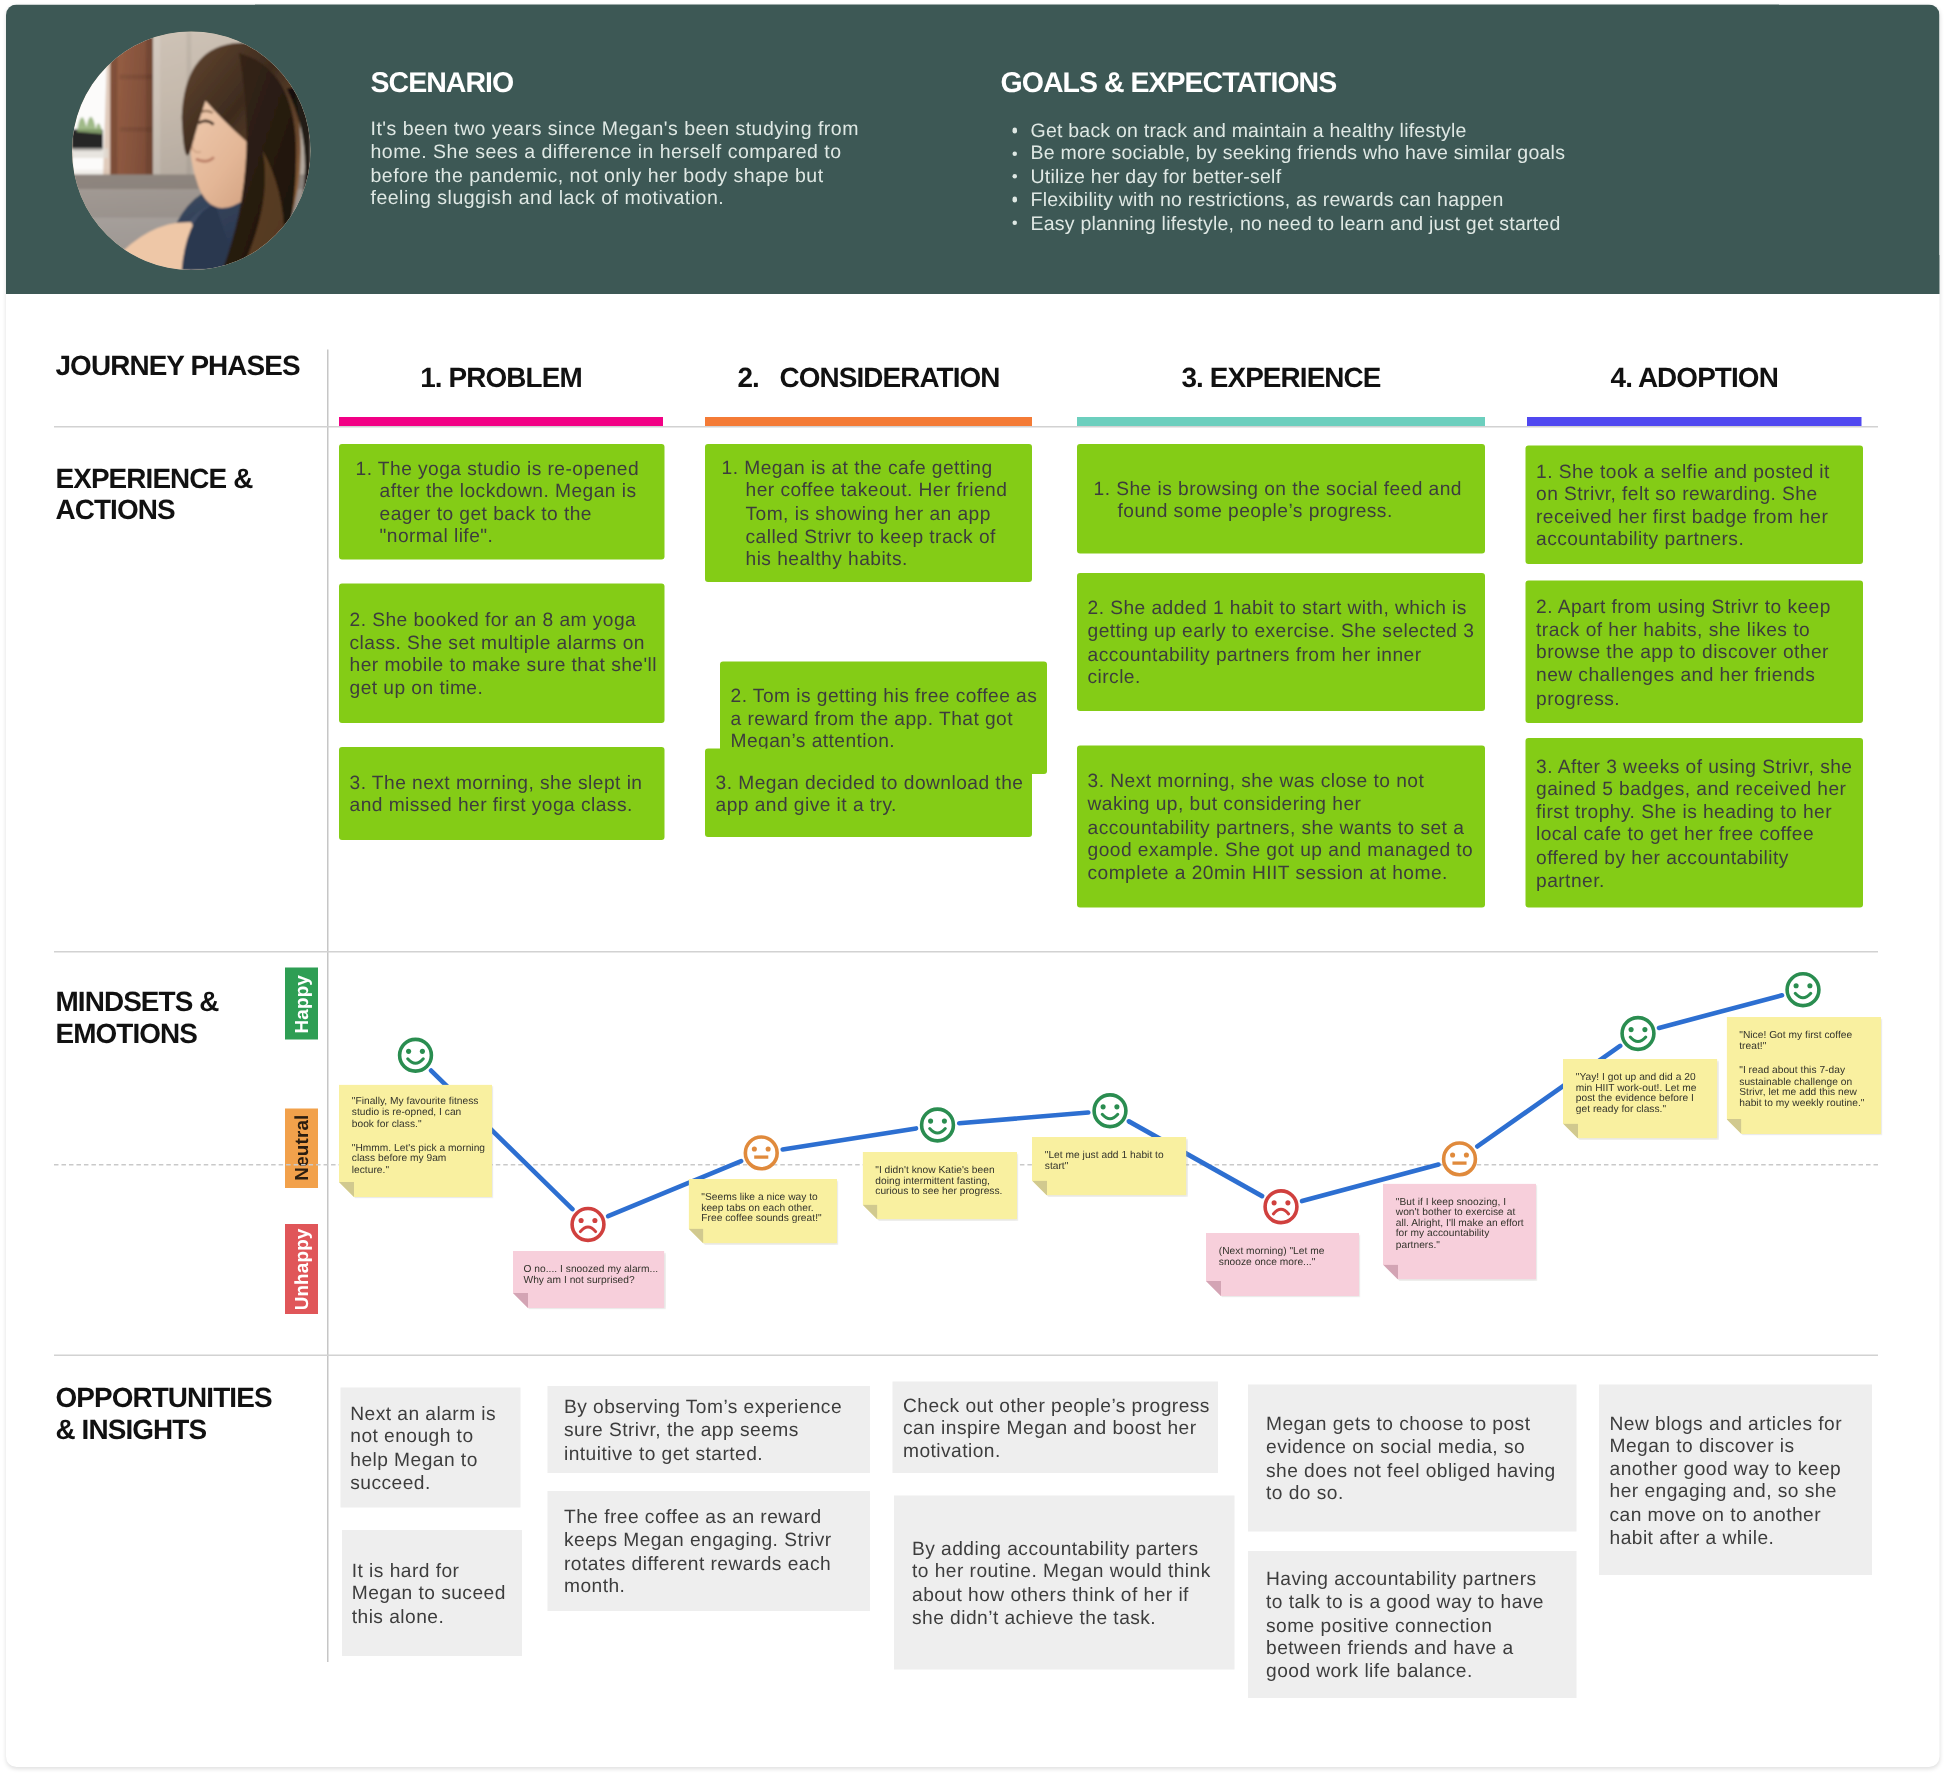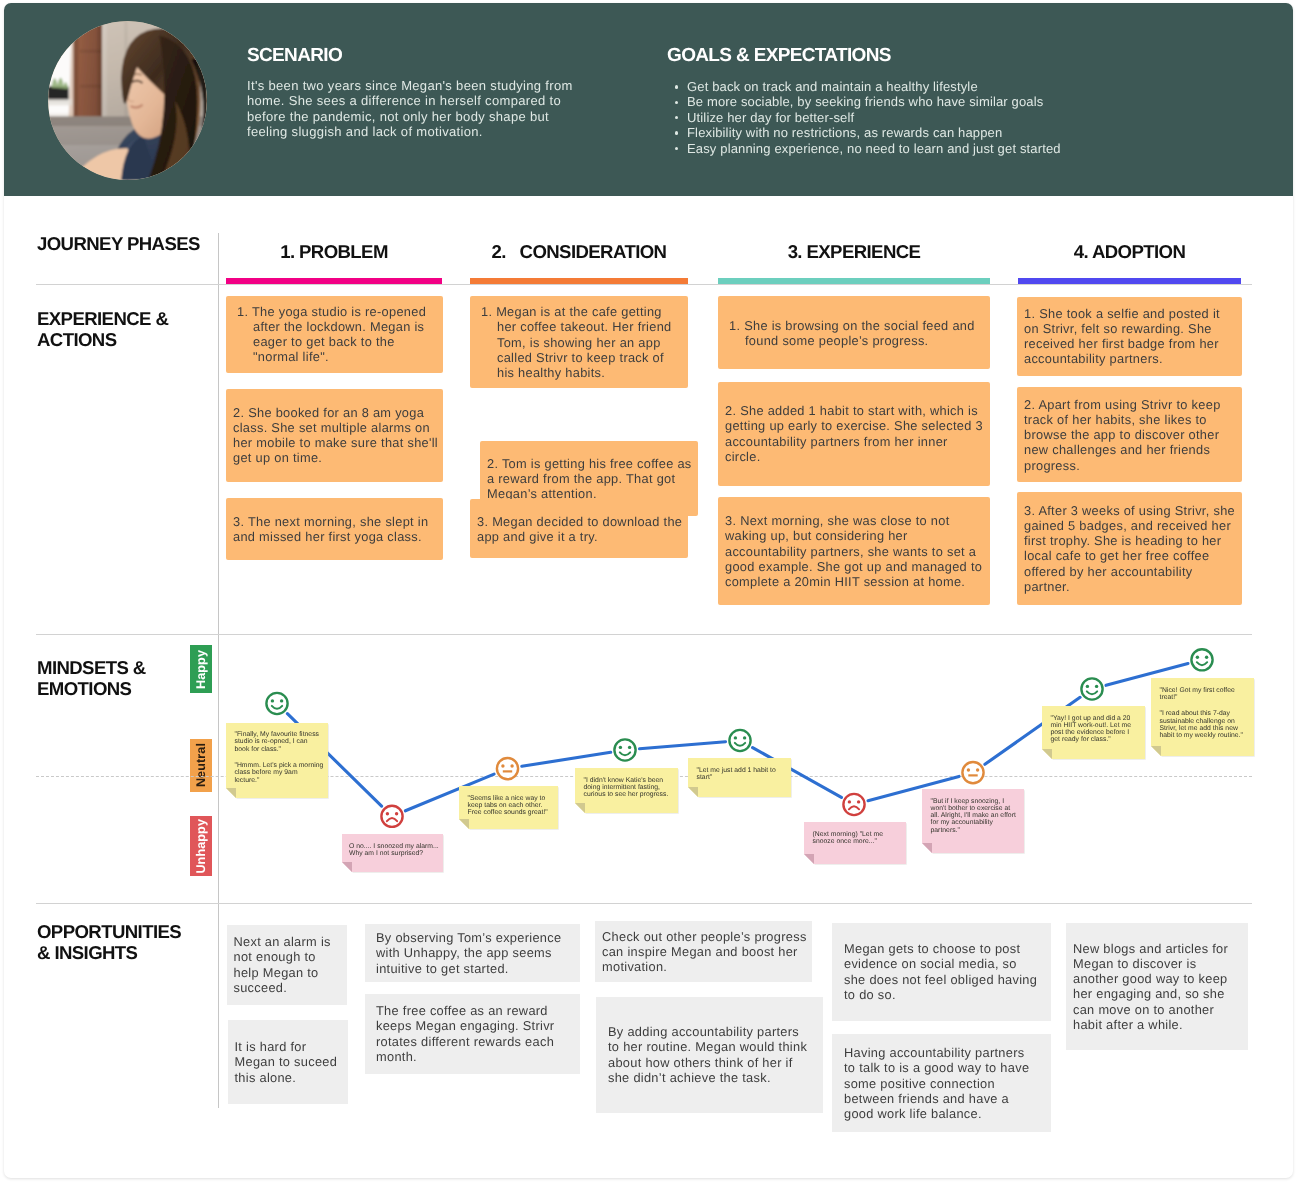--- a/index.html
+++ b/index.html
@@ -30,21 +30,21 @@
 
   .rowlabel{position:absolute;font-size:18.6px;font-weight:bold;color:#111111;
             line-height:20.8px;letter-spacing:-0.6px;}
 
   
   .ph{position:absolute;}
   .ph-t{white-space:pre;font-size:18.6px;font-weight:bold;color:#111111;letter-spacing:-0.6px;text-align:center;}
   .ph-bar{position:absolute;height:6px;}
 
   
-  .acard{position:absolute;background:#fdba74;border-radius:2px;color:#3d3d3d;
+  .acard{position:absolute;background:#84cc16;border-radius:2px;color:#3d3d3d;
          font-size:12.8px;line-height:15.3px;letter-spacing:.3px;}
   .acard .tx{position:absolute;left:7px;right:5px;top:50%;transform:translateY(-50%);}
   .acard.hang .tx{left:11px;padding-left:16px;text-indent:-16px;}
 
   
   .eb{position:absolute;left:190px;width:22px;color:#fff;font-size:12.6px;font-weight:bold;
       letter-spacing:.1px;display:flex;align-items:center;justify-content:center;}
   .eb span{writing-mode:vertical-rl;transform:rotate(180deg);}
 
   
@@ -152,21 +152,21 @@
   <div class="h-title">SCENARIO</div>
   <div class="h-body">It's been two years since Megan's been studying from home. She sees a difference in herself compared to before the pandemic, not only her body shape but feeling sluggish and lack of motivation.</div>
 </div>
 <div class="hc hc-b">
   <div class="h-title">GOALS &amp; EXPECTATIONS</div>
   <ul class="h-ul">
     <li>Get back on track and maintain a healthy lifestyle</li>
     <li>Be more sociable, by seeking friends who have similar goals</li>
     <li>Utilize her day for better-self</li>
     <li>Flexibility with no restrictions, as rewards can happen</li>
-    <li>Easy planning experience, no need to learn and just get started</li>
+    <li>Easy planning lifestyle, no need to learn and just get started</li>
   </ul>
 </div>
 <div class="vline"></div>
 <div class="hline" style="left:36px;top:284px;width:1216px;"></div>
 <div class="hline" style="left:36px;top:634px;width:1216px;"></div>
 <div class="hline" style="left:36px;top:903px;width:1216px;"></div>
 <div class="rowlabel" style="left:37px;top:234px;">JOURNEY PHASES</div>
 <div class="rowlabel" style="left:37px;top:309px;width:145px;">EXPERIENCE &amp; ACTIONS</div>
 <div class="rowlabel" style="left:37px;top:658px;width:145px;">MINDSETS &amp; EMOTIONS</div>
 <div class="rowlabel" style="left:37px;top:922px;width:150px;">OPPORTUNITIES &amp; INSIGHTS</div>
@@ -200,21 +200,21 @@
         </div>
 <div class="acard" style="left:480px;top:411px;width:218px;height:75px;margin-top:30px;">
           <div class="tx">2. Tom is getting his free coffee as a reward from the app. That got Megan’s attention.</div>
         </div>
 <div class="acard" style="left:470px;top:499px;width:218px;height:59px;">
           <div class="tx">3. Megan decided to download the app and give it a try.</div>
         </div>
 <div class="acard hang" style="left:718px;top:296px;width:272px;height:73px;">
           <div class="tx">1. She is browsing on the social feed and found some people’s progress.</div>
         </div>
-<div class="acard" style="left:718px;top:382px;width:272px;height:104px;">
+<div class="acard" style="left:718px;top:382px;width:272px;height:92px;">
           <div class="tx">2. She added 1 habit to start with, which is getting up early to exercise. She selected 3 accountability partners from her inner circle.</div>
         </div>
 <div class="acard" style="left:718px;top:497px;width:272px;height:108px;">
           <div class="tx">3. Next morning, she was close to not waking up, but considering her accountability partners, she wants to set a good example. She got up and managed to complete a 20min HIIT session at home.</div>
         </div>
 <div class="acard" style="left:1017px;top:297px;width:225px;height:79px;">
           <div class="tx">1. She took a selfie and posted it on Strivr, felt so rewarding. She received her first badge from her accountability partners.</div>
         </div>
 <div class="acard" style="left:1017px;top:387px;width:225px;height:95px;">
           <div class="tx">2. Apart from using Strivr to keep track of her habits, she likes to browse the app to discover other new challenges and her friends progress.</div>
@@ -374,21 +374,21 @@
     <path d="M1196.8 662.1999999999999 Q1202 668.0999999999999 1207.2 662.1999999999999" fill="none" stroke="#2a8d50" stroke-width="2.0" stroke-linecap="round"></path>
   </g>
 </svg>
 <div class="ocard" style="left:227px;top:925px;width:120px;height:80px;">
           <div class="tx" style="left:6.5px;right:5px;">Next an alarm is not enough to help Megan to succeed.</div>
         </div>
 <div class="ocard" style="left:228px;top:1020px;width:120px;height:84px;">
           <div class="tx" style="left:6.5px;right:5px;">It is hard for Megan to suceed this alone.</div>
         </div>
 <div class="ocard" style="left:365px;top:924px;width:215px;height:58px;">
-          <div class="tx" style="left:11px;right:5px;">By observing Tom’s experience with Unhappy, the app seems intuitive to get started.</div>
+          <div class="tx" style="left:11px;right:5px;">By observing Tom’s experience sure Strivr, the app seems intuitive to get started.</div>
         </div>
 <div class="ocard" style="left:365px;top:994px;width:215px;height:80px;">
           <div class="tx" style="left:11px;right:5px;">The free coffee as an reward keeps Megan engaging. Strivr rotates different rewards each month.</div>
         </div>
 <div class="ocard" style="left:595px;top:921px;width:217px;height:61px;text-decoration:underline;">
           <div class="tx" style="left:7px;right:5px;">Check out other people’s progress can inspire Megan and boost her motivation.</div>
         </div>
 <div class="ocard" style="left:596px;top:997px;width:227px;height:116px;">
           <div class="tx" style="left:12px;right:10px;">By adding accountability parters to her routine. Megan would think about how others think of her if she didn’t achieve the task.</div>
         </div>

